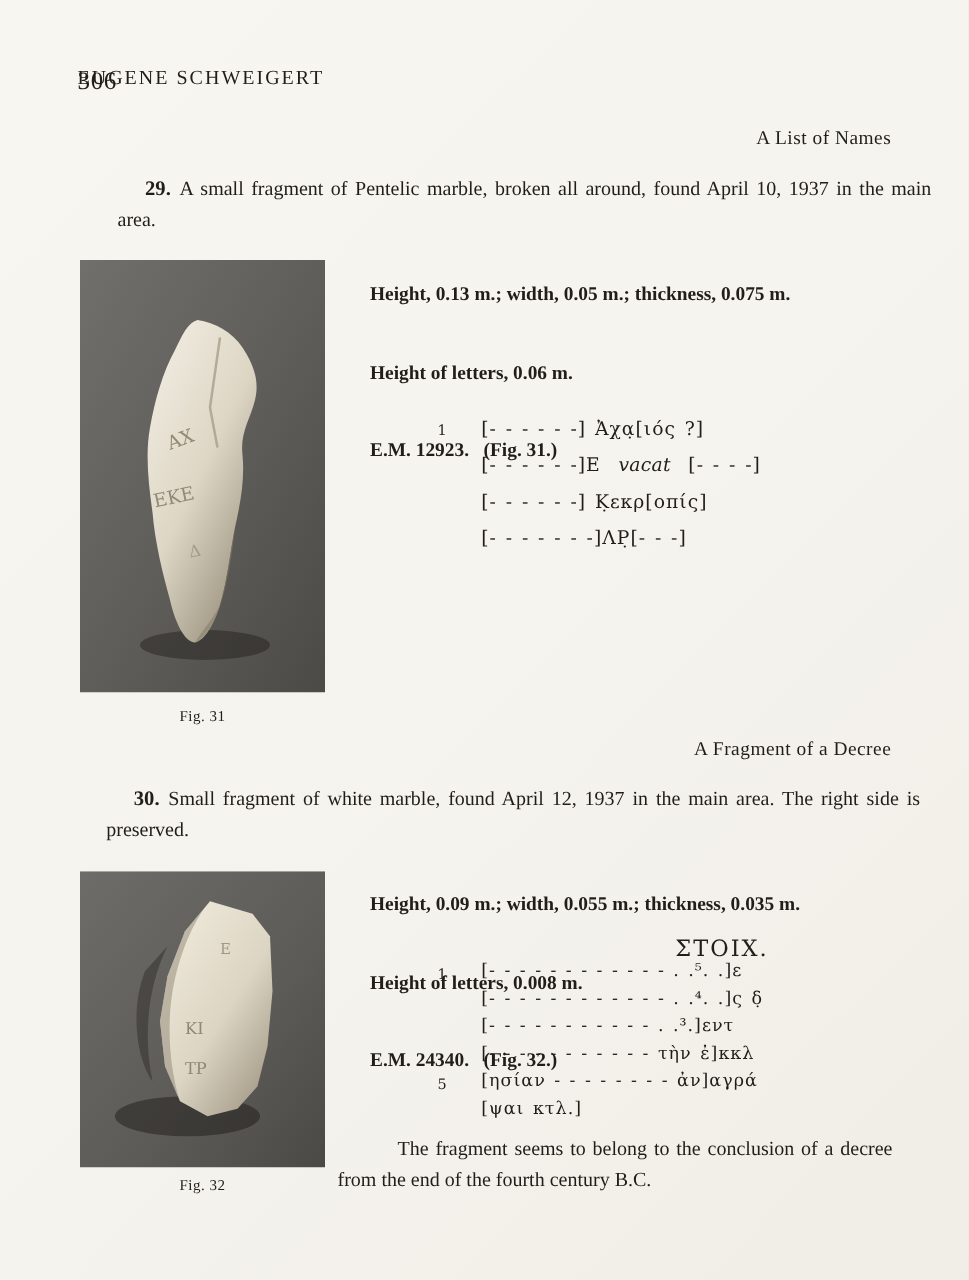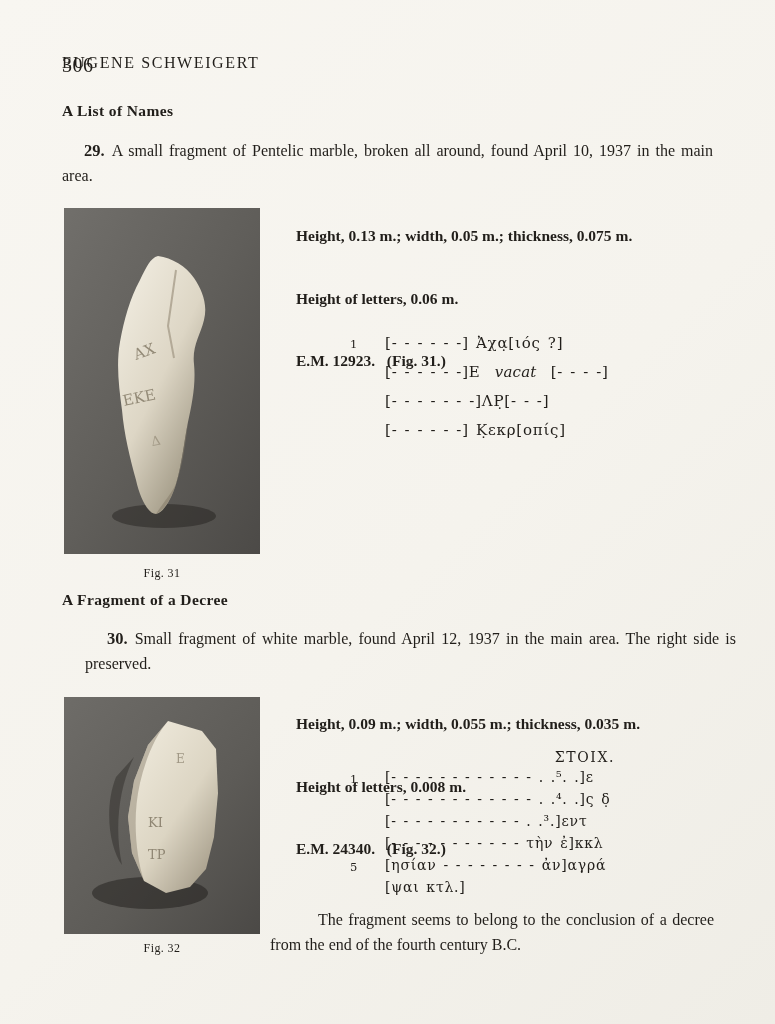--- a/index.html
+++ b/index.html
@@ -18,29 +18,29 @@
   .pagenum {
     position: absolute; left: 62px; top: 54px;
     font-size: 20px; letter-spacing: .5px;
   }
   .headtitle {
     position: absolute; left: 62px; width: 651px; top: 54px;
     text-align: left; font-size: 16px; letter-spacing: 1.6px;
   }
   .sec-heading {
     position: absolute; left: 62px; width: 651px;
-    text-align: left; font-weight: bold; font-size: 15.5px; letter-spacing: .4px;
+    text-align: right; font-weight: normal; font-size: 15.5px; letter-spacing: .4px;
   }
   .h1 { top: 102px; }
   .h2 { top: 591px; }
   .para {
     position: absolute; left: 62px; width: 651px;
     text-align: justify; font-size: 16px; line-height: 24.5px; text-indent: 22px;
   }
-  .para29 { top: 139px; }
+  .para29 { top: 139px; margin-left: 32px; }
   .para30 { top: 627px; margin-left: 23px; }
   .entry-num { font-weight: bold; font-size: 16.5px; margin-right: 7px; }
   .photo { position: absolute; left: 64px; }
   .photo1 { top: 208px; width: 196px; height: 346px; }
   .photo2 { top: 697px; width: 196px; height: 237px; }
   .photo svg { display: block; }
   .caption {
     position: absolute; left: 64px; width: 196px;
     text-align: center; font-size: 12px; letter-spacing: .4px;
   }
@@ -59,21 +59,21 @@
   .insc1 { top: 334px; font-size: 15px; }
   .insc1 .insc-row { height: 29px; }
   .insc2 { top: 769px; font-size: 14px; }
   .insc2 .insc-row { height: 22px; }
   .insc-row { display: flex; align-items: flex-start; }
   .lineno { width: 35px; font-size: 11.5px; padding-top: 3px; }
   .greek { white-space: pre; letter-spacing: .8px; word-spacing: 1.5px; }
   .vacat { font-style: italic; letter-spacing: .2px; }
   .stoich {
     position: absolute; left: 460px; width: 155px; top: 749px;
-    text-align: right; font-size: 14px; letter-spacing: 1.6px;
+    text-align: right; font-size: 18px; letter-spacing: 1.6px;
     font-family: "DejaVu Serif", serif;
   }
   .closing {
     position: absolute; left: 270px; top: 907px; width: 444px;
     text-align: justify; text-indent: 48px; font-size: 16px; line-height: 25px;
   }
   .stone-letters {
     font-family: "DejaVu Serif", serif;
   }
 </style>
@@ -125,25 +125,25 @@
     <div class="insc-row">
       <span class="lineno">1</span>
       <span class="greek">[- - - - - -] Ἀχα̣[ιός ?]</span>
     </div>
     <div class="insc-row">
       <span class="lineno"></span>
       <span class="greek"><span>[- - - - - -]Ε  </span><i class="vacat">vacat</i><span>  [- - - -]</span></span>
     </div>
     <div class="insc-row">
       <span class="lineno"></span>
+      <span class="greek">[- - - - - -] Κ̣εκρ[οπίς]</span>
+    </div>
+    <div class="insc-row">
+      <span class="lineno"></span>
       <span class="greek">[- - - - - - -]ΛΡ̣[- - -]</span>
-    </div>
-    <div class="insc-row">
-      <span class="lineno"></span>
-      <span class="greek">[- - - - - -] Κ̣εκρ[οπίς]</span>
     </div>
   </div>
 
   <h2 class="sec-heading h2">A Fragment of a Decree</h2>
 
   <p class="para para30"><span class="entry-num">30.</span><span>Small fragment of white marble, found April 12, 1937 in the main area.  The right side is preserved.</span></p>
 
   <figure class="photo photo2">
     <svg viewBox="0 0 196 237" width="196" height="237">
       <defs>

